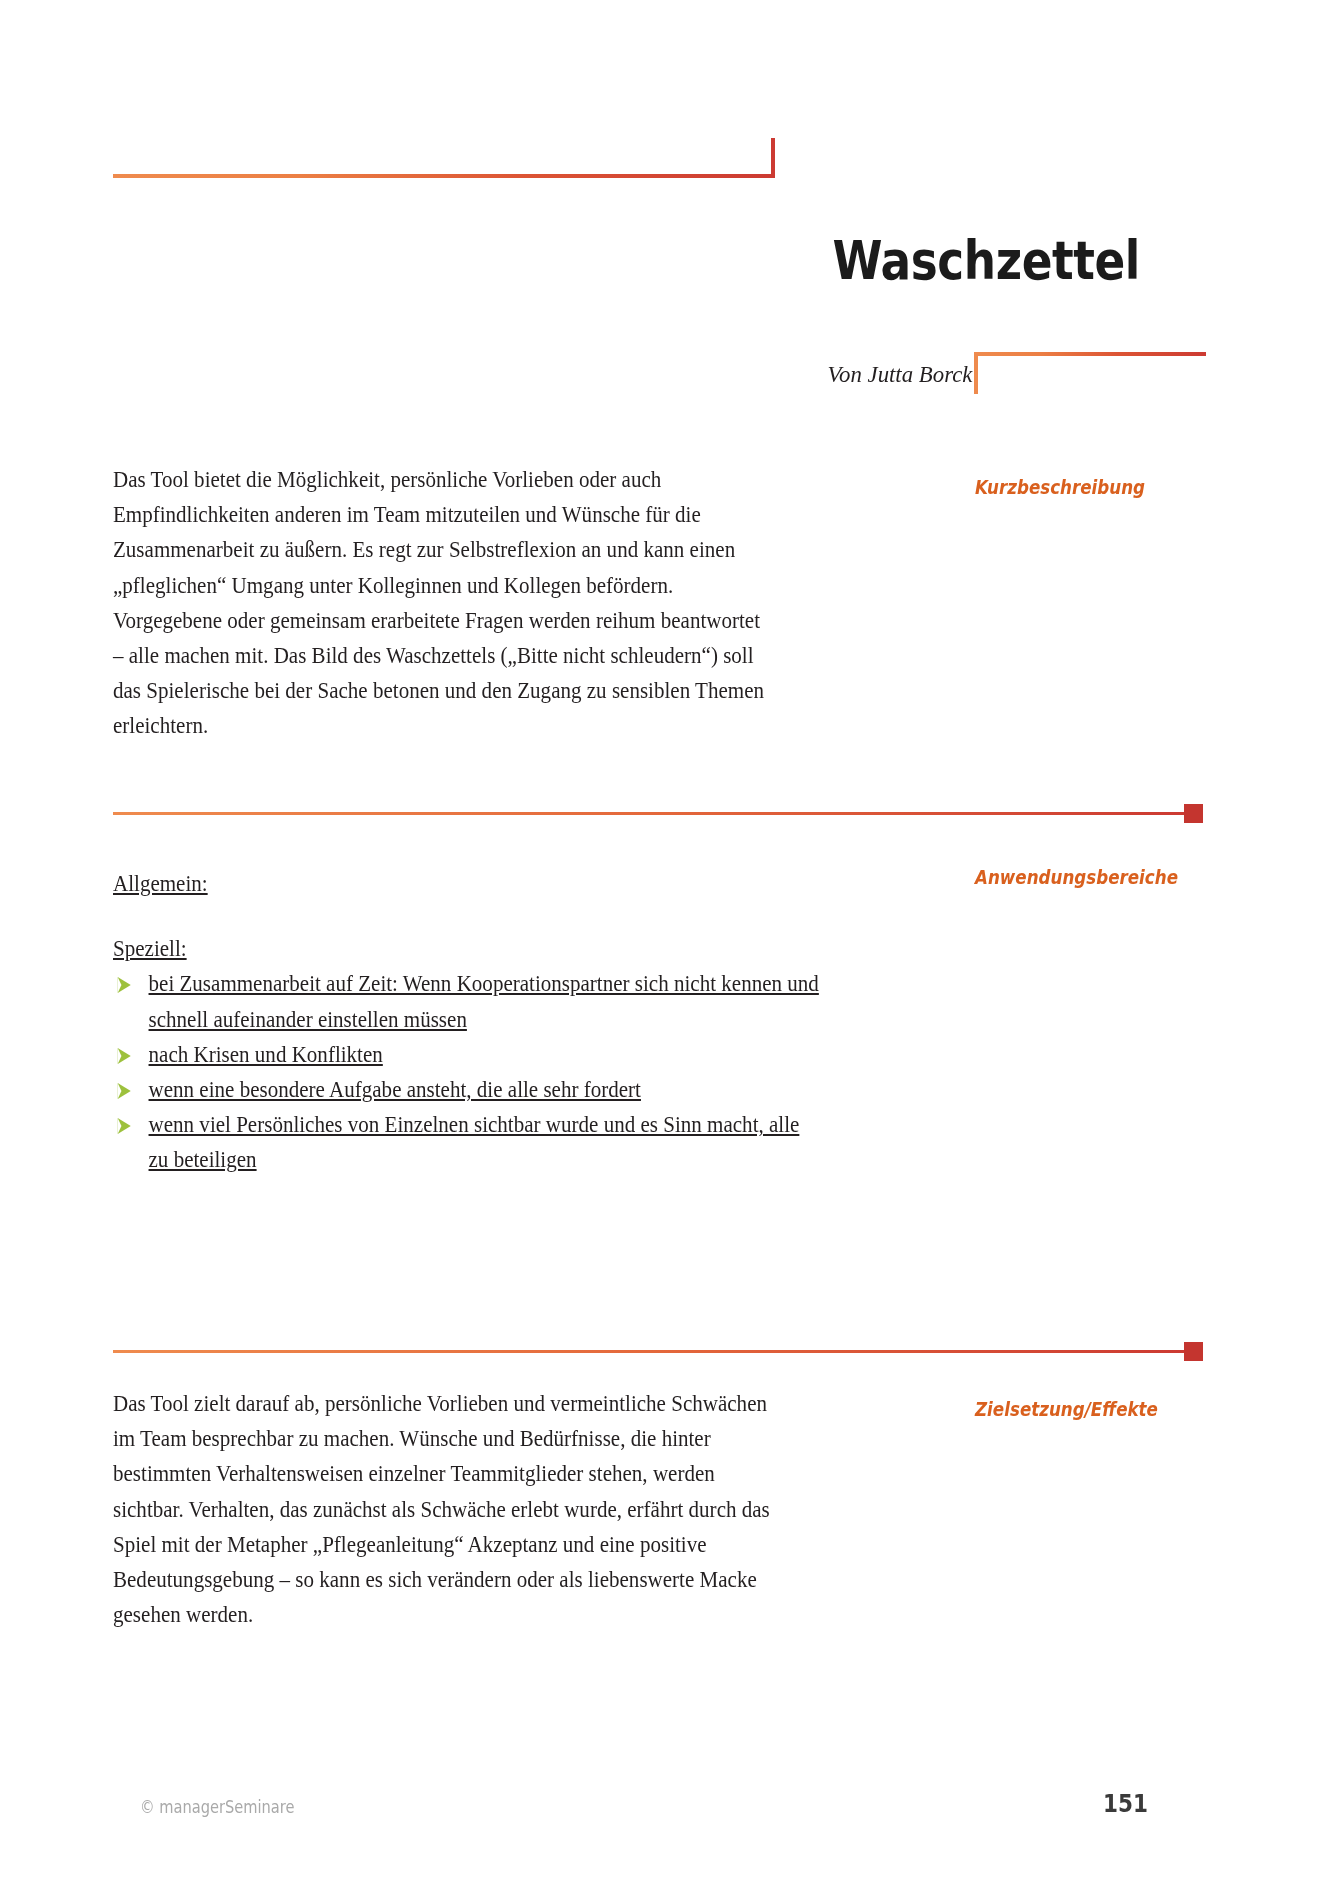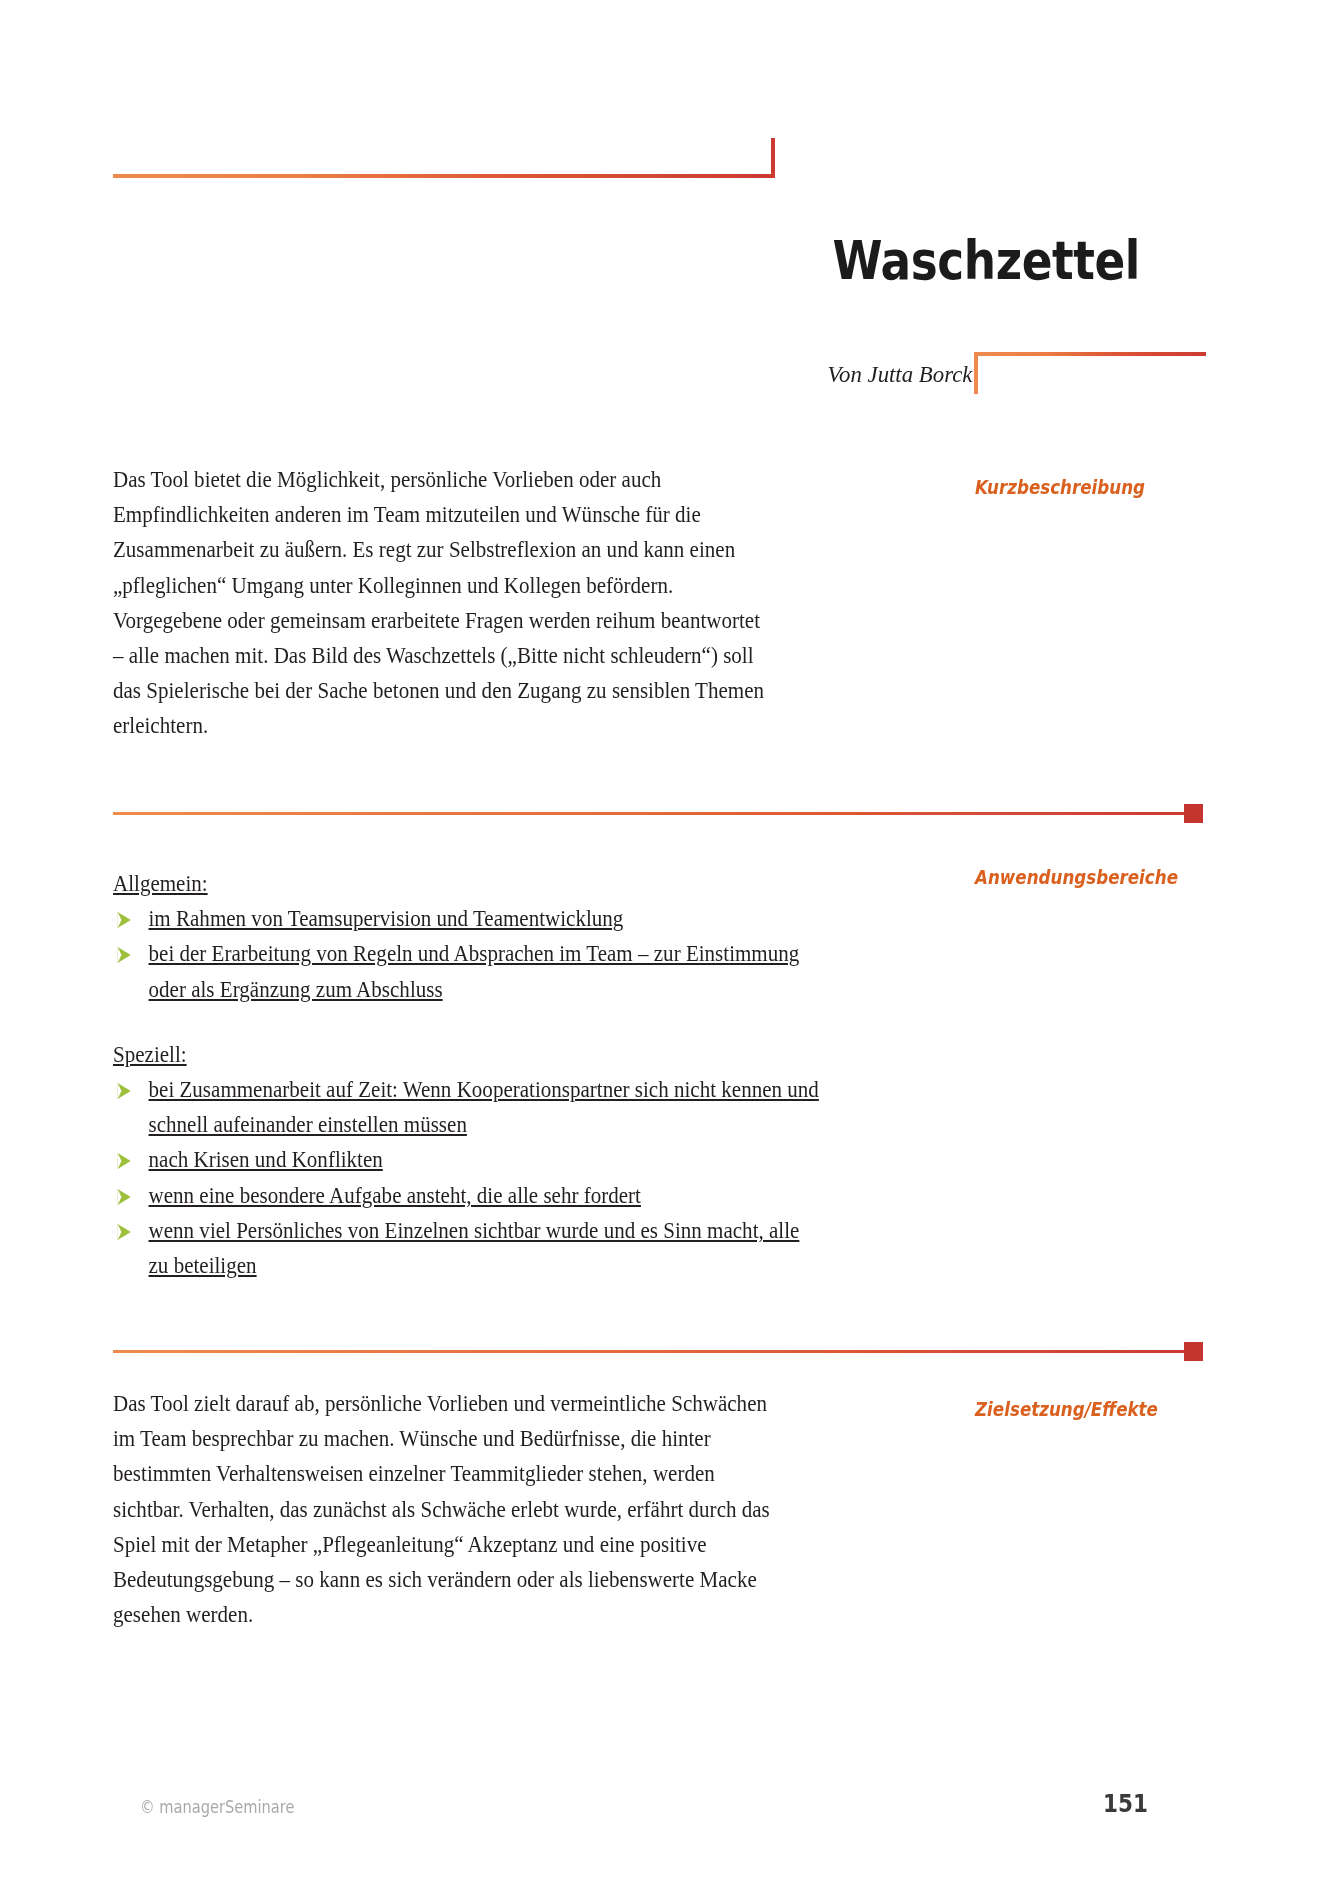--- a/index.html
+++ b/index.html
@@ -227,30 +227,20 @@
     <p>Das Tool bietet die Möglichkeit, persönliche Vorlieben oder auch Empfindlichkeiten anderen im Team mitzuteilen und Wünsche für die Zusammenarbeit zu äußern. Es regt zur Selbstreflexion an und kann einen „pfleglichen“ Umgang unter Kolleginnen und Kollegen befördern. Vorgegebene oder gemeinsam erarbeitete Fragen werden reihum beantwortet – alle machen mit. Das Bild des Waschzettels („Bitte nicht schleudern“) soll das Spielerische bei der Sache betonen und den Zugang zu sensiblen Themen erleichtern.</p>
   </div>
 
   <div class="sep-rule" id="sep1-rule"></div>
   <div class="sep-square" id="sep1-square"></div>
 
   <div class="margin-label" id="label-anw">Anwendungsbereiche</div>
   <div id="section-anwendung">
 
     <div class="sub-head">Allgemein:</div>
-    <ul class="bullet-list">
-      <li class="bullet-item">
-        <span class="bullet-marker"></span>
-        <span>im Rahmen von Teamsupervision und Teamentwicklung</span>
-      </li>
-      <li class="bullet-item">
-        <span class="bullet-marker"></span>
-        <span>bei der Erarbeitung von Regeln und Absprachen im Team – zur Einstimmung oder als Ergänzung zum Abschluss</span>
-      </li>
-    </ul>
 
     <div class="group-gap"></div>
 
     <div class="sub-head">Speziell:</div>
     <ul class="bullet-list">
       <li class="bullet-item">
         <span class="bullet-marker"></span>
         <span>bei Zusammenarbeit auf Zeit: Wenn Kooperationspartner sich nicht kennen und schnell aufeinander einstellen müssen</span>
       </li>
       <li class="bullet-item">

